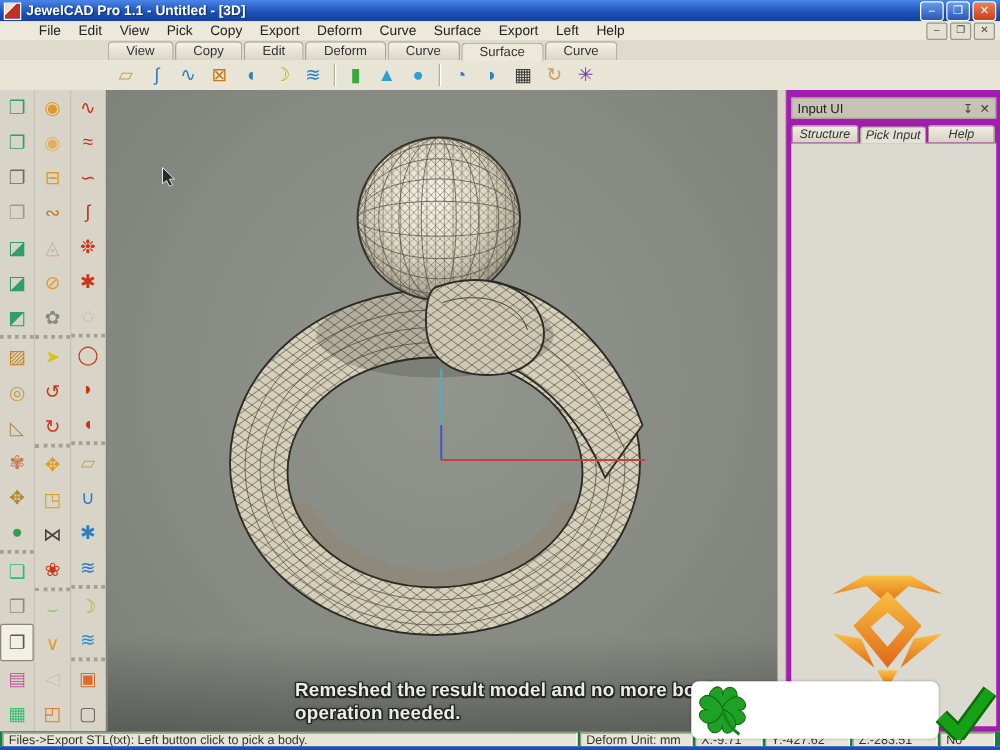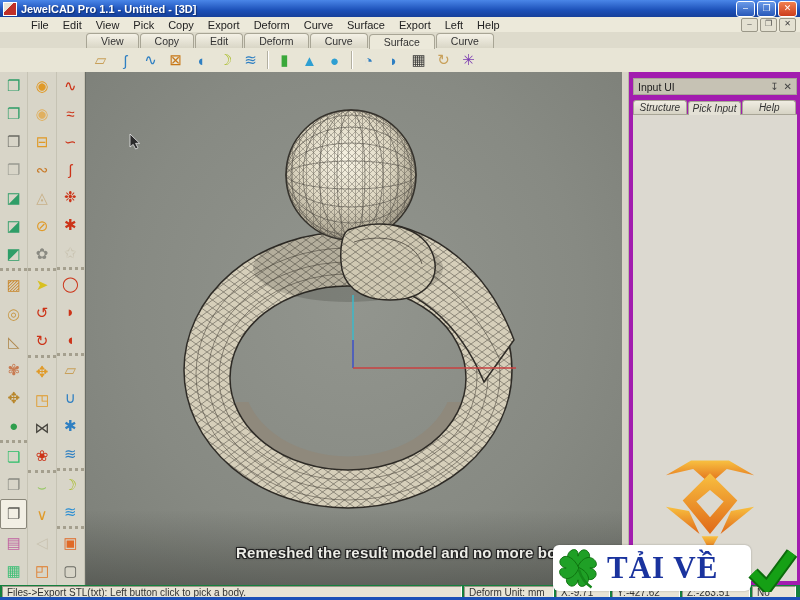--- a/index.html
+++ b/index.html
@@ -378,20 +378,21 @@
         <line x1="267" y1="296" x2="430" y2="296" stroke="#c84040" stroke-width="1.5"></line>
       </g>
 
       <g transform="translate(44,62)">
         <polygon points="0,0 0,13 3.2,10.4 5.6,15 8,13.9 5.6,9.3 9.6,9.3" fill="#2a2a2a" stroke="#e8e8e8" stroke-width="0.8"></polygon>
       </g>
     </svg>
     <div class="vp-shade"></div>
     <div class="subtitle">
       <div>Remeshed the result model and no more boolean</div>
+      <div>operation needed.</div>
     </div>
   </div>
 
   <div class="splitter"></div>
 
   <div class="rpanel">
     <div class="rp-title">
       <span>Input UI</span>
       <span class="sp"></span>
       <span class="rp-ico">↧</span>
@@ -440,20 +441,19 @@
           </g>
         <g transform="rotate(180)">
             <path d="M0,1 C-12,-4 -16,-14 -9,-20 C-4,-24 1,-21 0,-14 C1,-21 8,-24 12,-19 C17,-13 11,-4 0,1Z"></path>
           </g>
         <g transform="rotate(270)">
             <path d="M0,1 C-12,-4 -16,-14 -9,-20 C-4,-24 1,-21 0,-14 C1,-21 8,-24 12,-19 C17,-13 11,-4 0,1Z"></path>
           </g>
       </g>
       <path d="M1,2 C4,12 8,18 16,23" stroke="#15881a" stroke-width="3" fill="none"></path>
     </svg>
-    <span class="wm-text">TẢI VỀ</span>
   </div>
   <svg class="wm-check" width="52" height="46" viewBox="0 0 52 46">
     <path d="M7 27 L21 41 L46 7" fill="none" stroke="#0c6b0c" stroke-width="13"></path>
     <path d="M7 27 L21 41 L46 7" fill="none" stroke="#15a015" stroke-width="9"></path>
   </svg>
 
 </div>
 
 </body></html>

